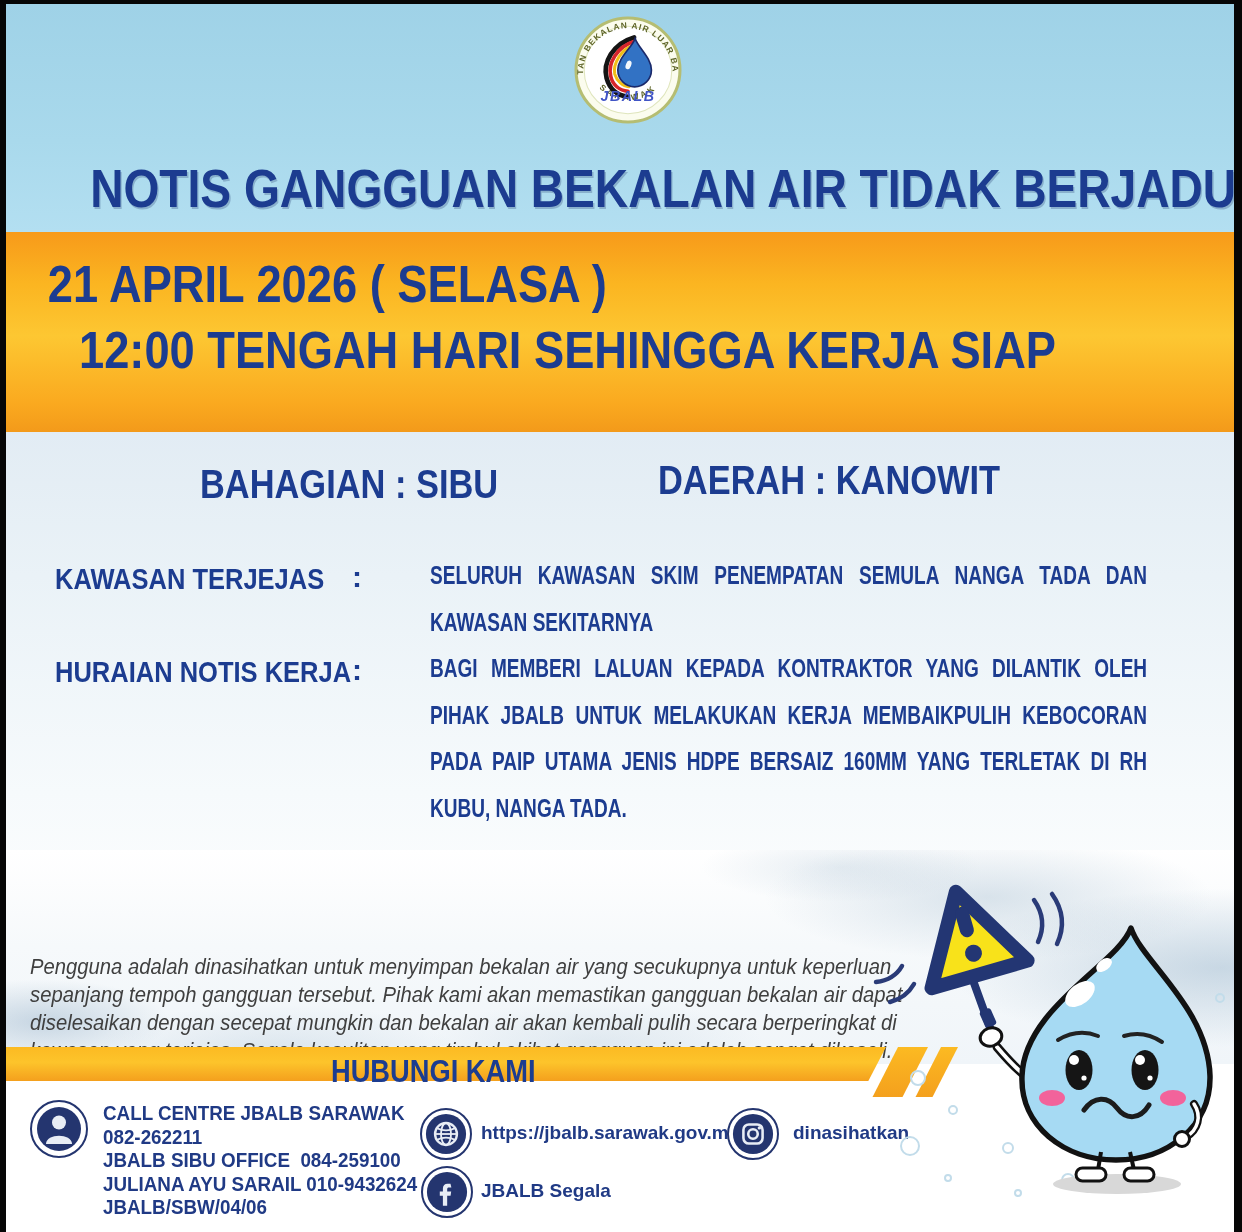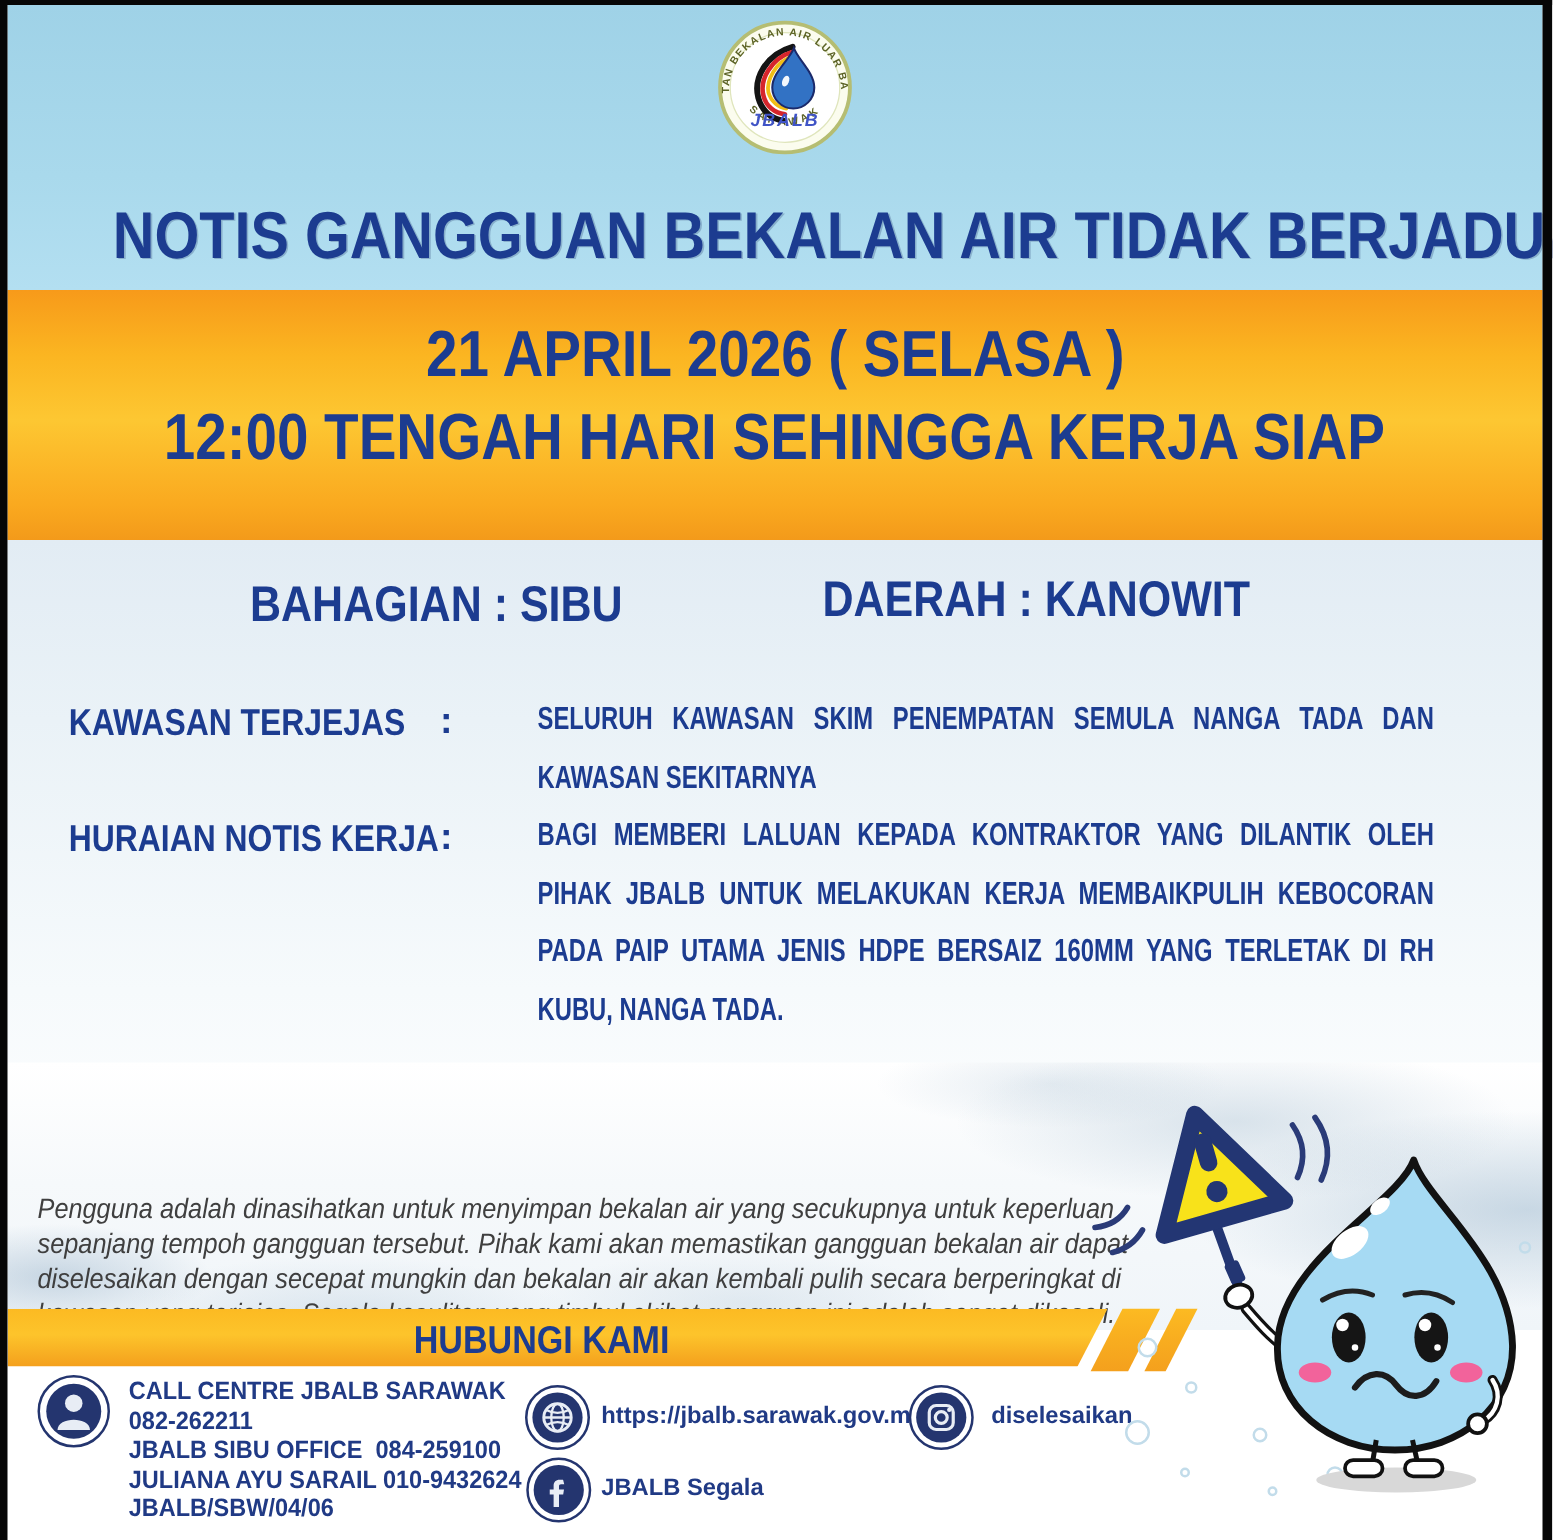--- a/index.html
+++ b/index.html
@@ -17,21 +17,21 @@
   .logo{position:absolute;left:568px;top:12px;width:108px;height:108px;z-index:2;}
 
   .title{position:absolute;left:0;right:0;top:158px;text-align:center;white-space:nowrap;z-index:3;}
   .title>span{display:inline-block;transform:scaleX(.87);transform-origin:50% 50%;
         font-size:53px;font-weight:bold;color:#1c3c90;
         text-shadow:1.5px 1.5px 0 rgba(24,44,98,.25);}
 
   
   .date-banner{position:absolute;left:6px;right:8px;top:232px;height:200px;
         background:linear-gradient(180deg,#f79a1a 0%,#fbb521 26%,#fdc732 52%,#faa91f 86%,#f39a1a 100%);}
-  .db-line{position:absolute;left:0;right:0;text-align:center;white-space:nowrap;}
+  .db-line{position:absolute;left:0;right:0;white-space:nowrap;}
   .db-line>span{display:inline-block;transform:scaleX(.87);transform-origin:50% 50%;
         font-size:52px;font-weight:bold;color:#1c3c90;}
   .db-1{top:22px;}
   .db-2{top:88px;text-decoration:underline;}
 
   
   .lower{position:absolute;left:6px;right:8px;top:432px;height:800px;
         background:linear-gradient(180deg,#e2ecf4 0%,#eaf2f7 18%,#f6fafc 45%,#ffffff 70%);}
 
   .region-label{position:absolute;font-size:40px;font-weight:bold;color:#1c3c90;
@@ -63,21 +63,21 @@
        radial-gradient(ellipse 320px 90px at 80% 22%, rgba(150,178,200,.34), transparent 70%),
        radial-gradient(ellipse 380px 110px at 99% 55%, rgba(138,170,196,.42), transparent 72%),
        radial-gradient(ellipse 200px 50px at 68% 8%, rgba(170,193,211,.28), transparent 70%),
        linear-gradient(180deg,#ffffff 0%,#f6f9fb 45%,#f0f5f9 100%);}
 
   .advisory{position:absolute;left:30px;top:930px;width:990px;z-index:2;
         transform:scaleX(.9);transform-origin:0 0;
         font-style:italic;font-size:22.5px;line-height:28px;color:#3f3f3f;}
 
   
-  .hubungi{position:absolute;left:6px;top:1047px;width:880px;height:46px;z-index:2;
+  .hubungi{position:absolute;left:6px;top:1047px;width:880px;height:34px;z-index:2;
         background:linear-gradient(180deg,#fcba22 0%,#fdc42b 45%,#f4a01d 100%);
         clip-path:polygon(0 0,880px 0,854px 50px,0 50px);}
   .hubungi-text{position:absolute;left:0;top:0;width:854px;height:50px;line-height:50px;text-align:center;white-space:nowrap;}
   .hubungi-text>span{display:inline-block;transform:scaleX(.88);transform-origin:50% 50%;
         font-size:31px;font-weight:bold;color:#1c3c90;}
   .stripe{position:absolute;top:1047px;height:50px;z-index:2;
         background:linear-gradient(180deg,#fcba22,#f4a01d);
         transform:skewX(-27deg);transform-origin:0 0;}
   .stripe1{left:898px;width:30px;}
   .stripe2{left:941px;width:17px;}
@@ -206,21 +206,21 @@
   <div class="link-text lk-web">https://jbalb.sarawak.gov.my/</div>
 
   <span class="cicon ic-ig">
     <svg width="42" height="42" viewBox="0 0 46 46">
       <circle cx="23" cy="23" r="22" fill="#24356f"></circle>
       <rect x="12.5" y="12.5" width="21" height="21" rx="6" fill="none" stroke="#e8edf5" stroke-width="2.8"></rect>
       <circle cx="23" cy="23" r="5.2" fill="none" stroke="#e8edf5" stroke-width="2.8"></circle>
       <circle cx="30" cy="16.3" r="1.9" fill="#e8edf5"></circle>
     </svg>
   </span>
-  <div class="link-text lk-ig">diselesaikan</div>
+  <div class="link-text lk-ig">dinasihatkan</div>
 
   <span class="cicon ic-fb">
     <svg width="42" height="42" viewBox="0 0 46 46">
       <circle cx="23" cy="23" r="22" fill="#24356f"></circle>
       <path d="M26.8,14 h-3.2 c-3.1,0 -5.1,2 -5.1,5.1 v3.4 h-3.4 v4.5 h3.4 V38 h4.7 V27 h3.7 l0.7,-4.5 h-4.4 v-2.6 c0,-1.2 0.6,-1.9 1.8,-1.9 h2.8 Z" fill="#e8edf5"></path>
     </svg>
   </span>
   <div class="link-text lk-fb">JBALB Segala</div>
 
   <svg class="mascot" viewBox="0 0 384 384">

